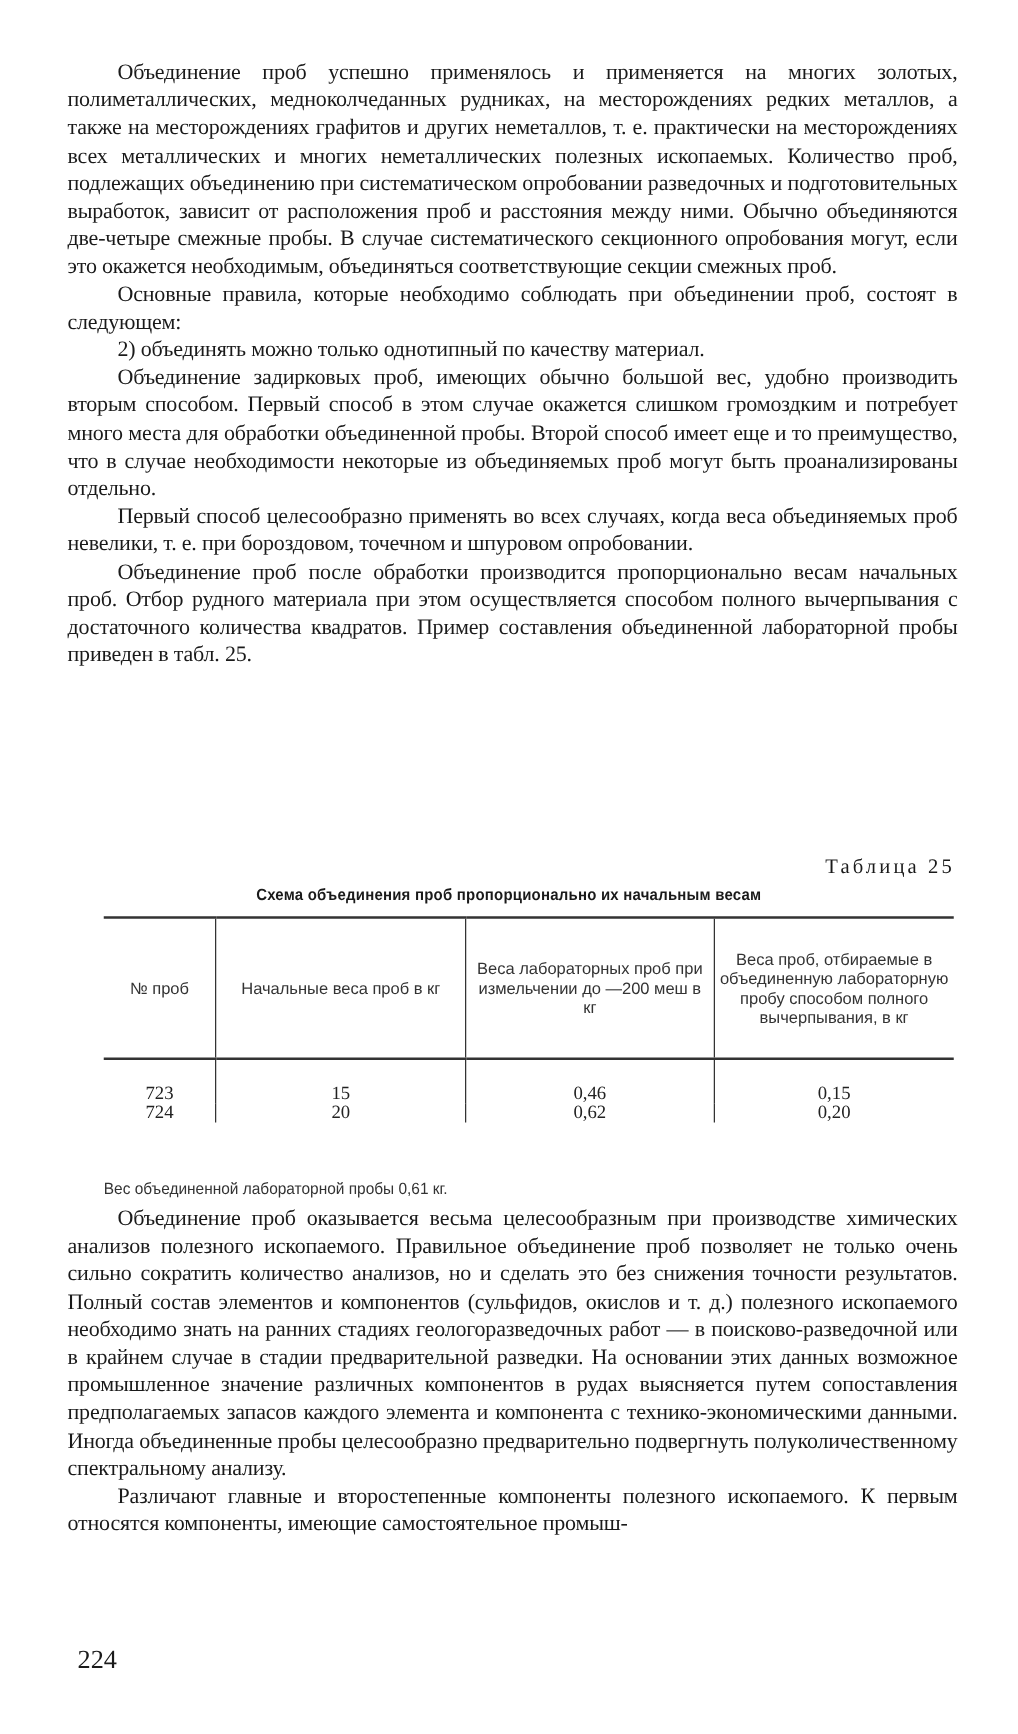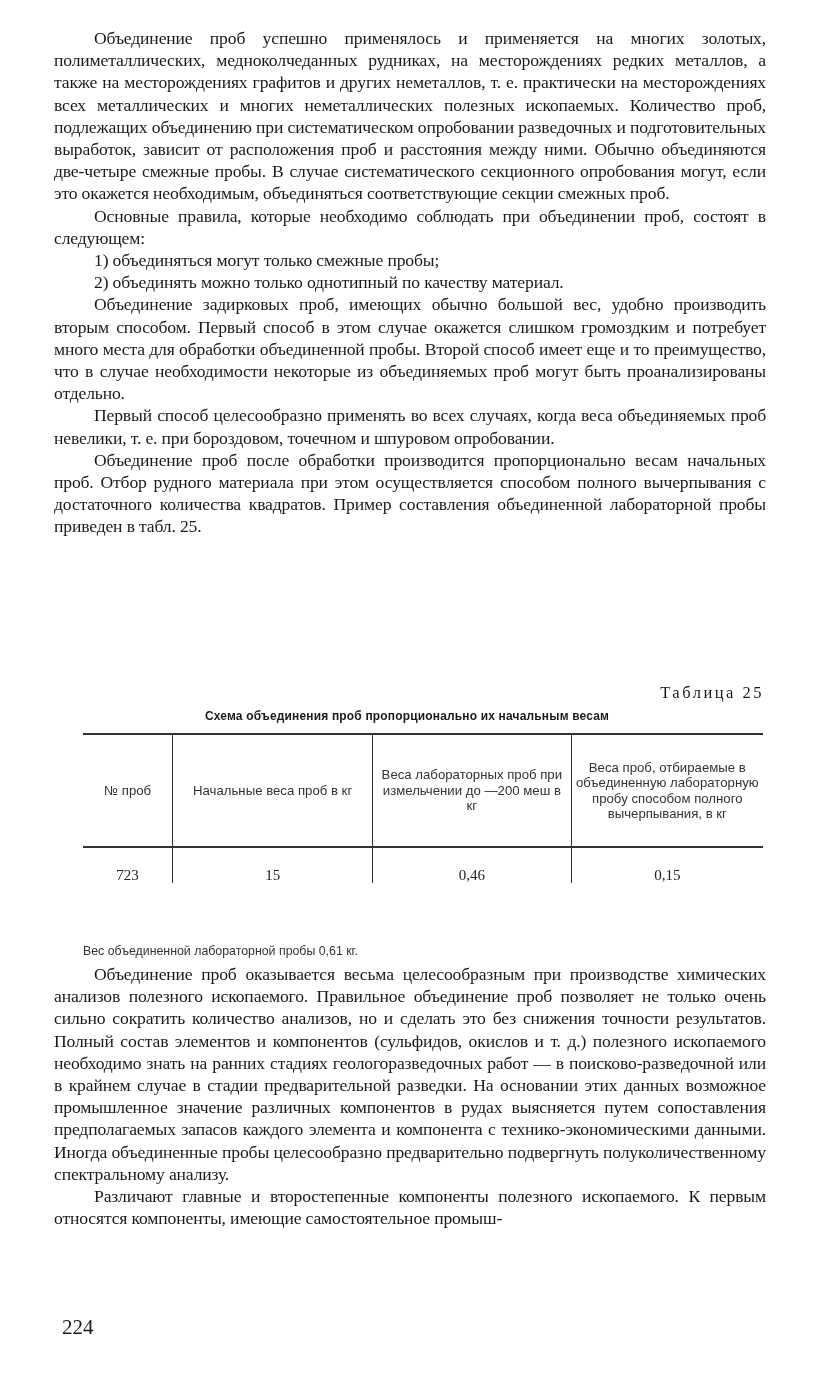--- a/index.html
+++ b/index.html
@@ -7,21 +7,21 @@
     width: 814px; height: 1387px; background: #ffffff; overflow: hidden;
     font-family: "Liberation Serif", "DejaVu Serif", serif; color: #1a1a1a;
   }
   .page { position: relative; width: 814px; height: 1387px; }
   .text-block { position: absolute; left: 54px; width: 712px; }
   .p {
     margin: 0; font-size: 17.6px; line-height: 22.2px; text-align: justify;
     text-indent: 40px; letter-spacing: -0.15px;
   }
   .p.item { text-indent: 40px; }
-  #block1 { top: 27px; }
+  #block1 { top: 46px; }
   #block2 { top: 963px; }
   .table-label {
     position: absolute; right: 50px; top: 683px; font-size: 16.5px; letter-spacing: 2.5px;
   }
   .table-title {
     position: absolute; left: 0; width: 814px; top: 708px; text-align: center;
     font-family: "Liberation Sans", "DejaVu Sans", sans-serif; font-weight: bold;
     font-size: 13px; letter-spacing: 0.2px; transform: scaleX(0.92);
   }
   table.data-table {
@@ -49,21 +49,20 @@
   .page-number { position: absolute; left: 62px; top: 1315px; font-size: 21px; }
 </style>
 </head>
 <body>
 
 <div class="page">
 
   <div class="text-block" id="block1">
     <p class="p">Объединение проб успешно применялось и применяется на многих золотых, полиметаллических, медноколчеданных рудниках, на месторождениях редких металлов, а также на месторождениях графитов и других неметаллов, т. е. практически на месторождениях всех металлических и многих неметаллических полезных ископаемых. Количество проб, подлежащих объединению при систематическом опробовании разведочных и подготовительных выработок, зависит от расположения проб и расстояния между ними. Обычно объединяются две-четыре смежные пробы. В случае систематического секционного опробования могут, если это окажется необходимым, объединяться соответствующие секции смежных проб.</p>
     <p class="p">Основные правила, которые необходимо соблюдать при объединении проб, состоят в следующем:</p>
-    <p class="p item">1) объединяться могут только смежные пробы;</p>
     <p class="p item">2) объединять можно только однотипный по качеству материал.</p>
     <p class="p">Объединение задирковых проб, имеющих обычно большой вес, удобно производить вторым способом. Первый способ в этом случае окажется слишком громоздким и потребует много места для обработки объединенной пробы. Второй способ имеет еще и то преимущество, что в случае необходимости некоторые из объединяемых проб могут быть проанализированы отдельно.</p>
     <p class="p">Первый способ целесообразно применять во всех случаях, когда веса объединяемых проб невелики, т. е. при бороздовом, точечном и шпуровом опробовании.</p>
     <p class="p">Объединение проб после обработки производится пропорционально весам начальных проб. Отбор рудного материала при этом осуществляется способом полного вычерпывания с достаточного количества квадратов. Пример составления объединенной лабораторной пробы приведен в табл. 25.</p>
   </div>
 
   <div class="table-label">Таблица 25</div>
   <div class="table-title">Схема объединения проб пропорционально их начальным весам</div>
 
   <table class="data-table">
@@ -75,20 +74,26 @@
         <th class="col4">Веса проб, отбираемые в объединенную лабораторную пробу способом полного вычерпывания, в кг</th>
       </tr>
     </thead>
     <tbody>
       <tr class="first">
         <td>723</td>
         <td>15</td>
         <td>0,46</td>
         <td>0,15</td>
       </tr>
+      <tr>
+        <td>724</td>
+        <td>20</td>
+        <td>0,62</td>
+        <td>0,20</td>
+      </tr>
     </tbody>
   </table>
 
   <div class="note">Вес объединенной лабораторной пробы 0,61 кг.</div>
 
   <div class="text-block" id="block2">
     <p class="p">Объединение проб оказывается весьма целесообразным при производстве химических анализов полезного ископаемого. Правильное объединение проб позволяет не только очень сильно сократить количество анализов, но и сделать это без снижения точности результатов. Полный состав элементов и компонентов (сульфидов, окислов и т. д.) полезного ископаемого необходимо знать на ранних стадиях геологоразведочных работ — в поисково-разведочной или в крайнем случае в стадии предварительной разведки. На основании этих данных возможное промышленное значение различных компонентов в рудах выясняется путем сопоставления предполагаемых запасов каждого элемента и компонента с технико-экономическими данными. Иногда объединенные пробы целесообразно предварительно подвергнуть полуколичественному спектральному анализу.</p>
     <p class="p">Различают главные и второстепенные компоненты полезного ископаемого. К первым относятся компоненты, имеющие самостоятельное промыш-</p>
   </div>
 

